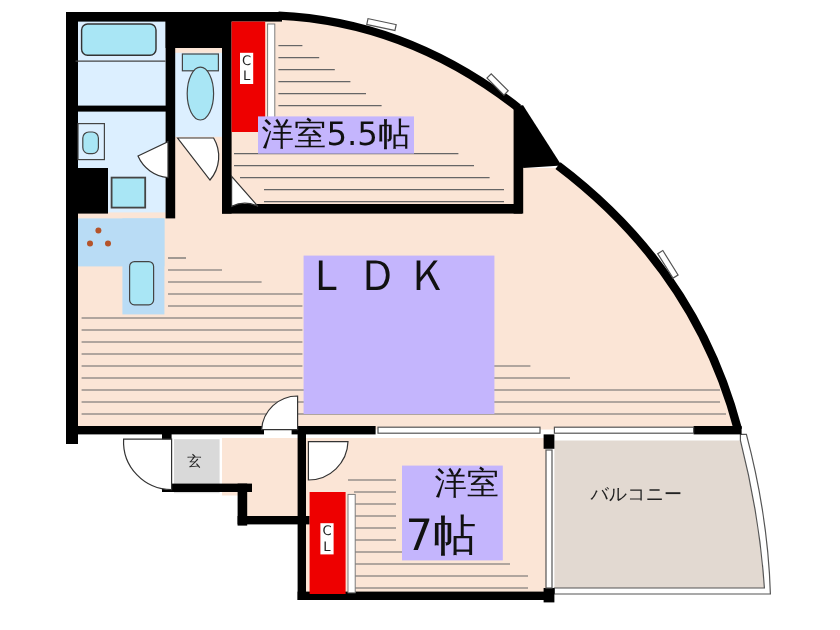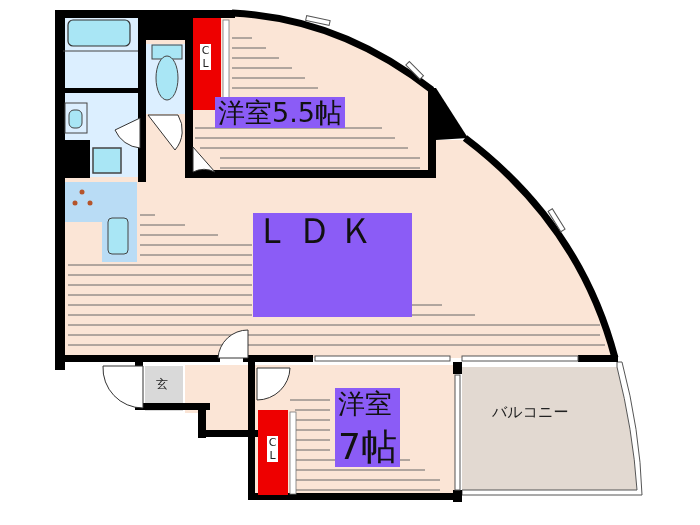--- a/index.html
+++ b/index.html
@@ -1,18 +1,18 @@
 <!DOCTYPE html>
 <html><head>
 <meta charset="utf-8">
 <style>
   html, body { margin:0; padding:0; background:#ffffff; }
   body { width:700px; height:525px; position:relative; overflow:hidden; font-family:"DejaVu Sans", sans-serif; }
   #plan { position:absolute; left:0; top:0; width:700px; height:525px; }
-  .lbl { position:absolute; background:#8b5cf6; color:#111; line-height:1; white-space:nowrap; font-family:"DejaVu Sans", sans-serif; }
+  .lbl { position:absolute; background:#c4b5fd; color:#111; line-height:1; white-space:nowrap; font-family:"DejaVu Sans", sans-serif; }
   .cl { position:absolute; color:#222; background:#fff; font-size:11px; line-height:13px; text-align:center; width:11px; font-family:"DejaVu Sans", sans-serif; }
   .balc { position:absolute; color:#222; font-size:15px; font-family:"DejaVu Sans", sans-serif; }
   .genkan { position:absolute; font-size:12px; color:#222; font-family:"DejaVu Sans", sans-serif; }
 </style>
 </head>
 <body>
 
 <svg id="plan" viewBox="0 0 700 525" xmlns="http://www.w3.org/2000/svg">
 
   <g>
@@ -147,23 +147,23 @@
   <span>C</span><br>
   <span>L</span>
 </div>
 <div class="cl" style="left:267px;top:436px;">
   <span>C</span><br>
   <span>L</span>
 </div>
 
 <div class="lbl" style="left:215px;top:97px;font-size:27px;padding:2px 3px;">洋室5.5帖</div>
 
-<div class="lbl" style="left:253px;top:213px;width:155px;height:104px;padding:0 2px;">
+<div class="lbl" style="left:253px;top:213px;width:155px;height:132px;padding:0 2px;">
   <div style="font-size:36px;letter-spacing:6px;">ＬＤＫ</div>
 </div>
 
 <div class="lbl" style="left:335px;top:388px;padding:2px 3px;">
-  <div style="font-size:27px;">洋室</div>
+  <div style="font-size:27px;margin-left:24px;">洋室</div>
   <div style="font-size:36px;margin-top:12px;">7帖</div>
 </div>
 
 <div class="balc" style="left:492px;top:403px;">バルコニー</div>
 <div class="genkan" style="left:156px;top:376px;">玄</div>
 
 </body></html>

